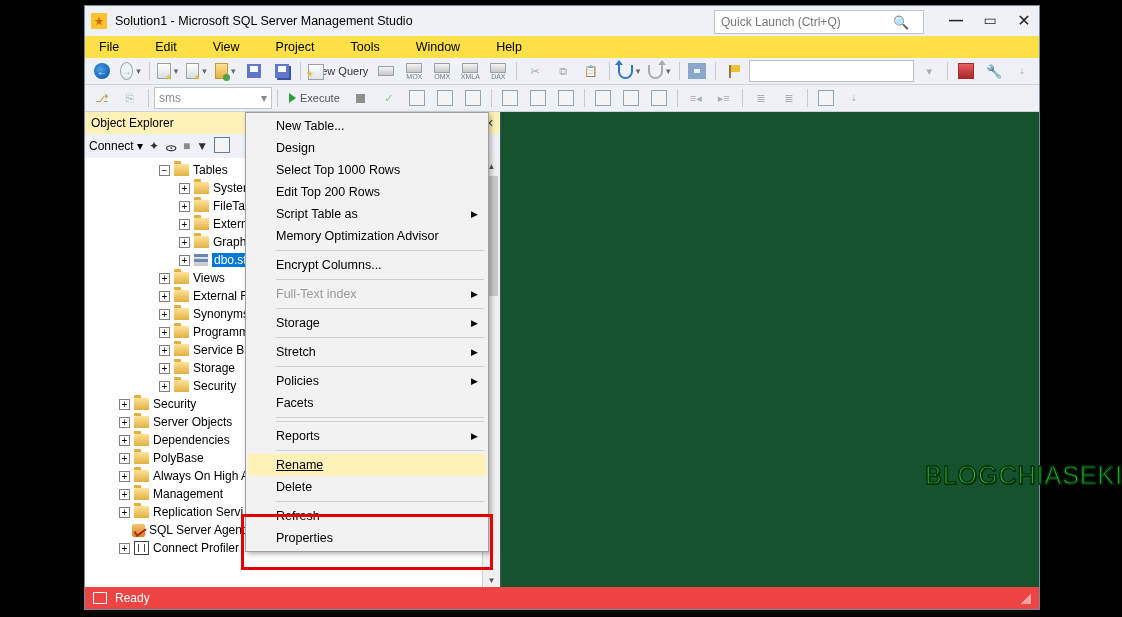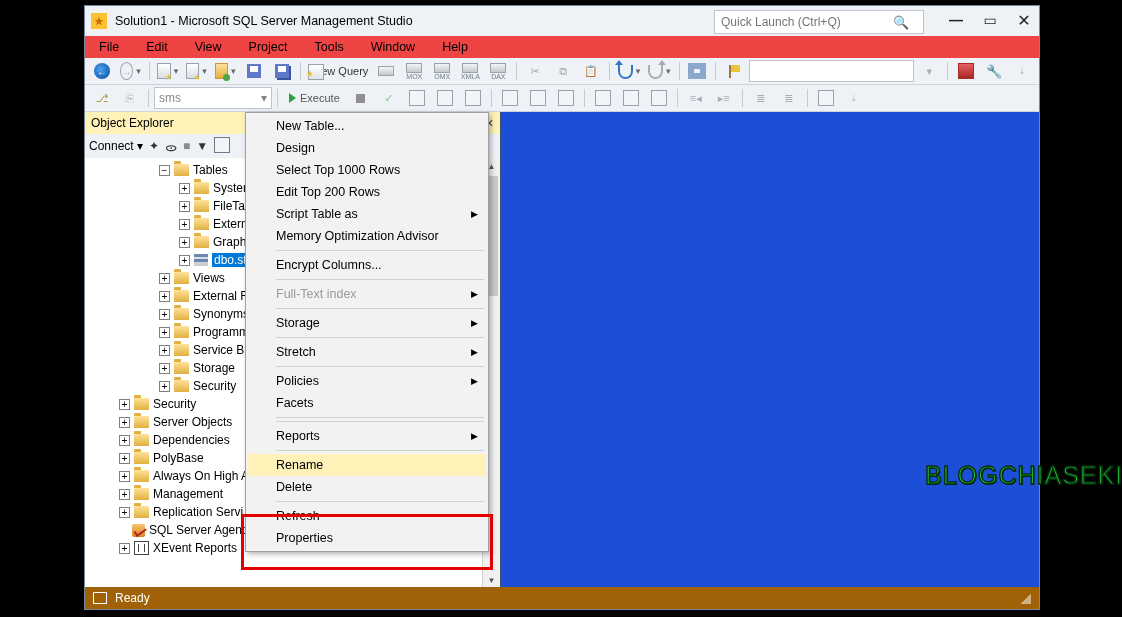--- a/index.html
+++ b/index.html
@@ -82,25 +82,25 @@
     align-items: center;
     justify-content: center;
     font-size: 14px;
     color: #222;
     cursor: default;
     font-family: Arial, sans-serif;
   }
   
   .menubar {
     height: 22px;
-    background: #ef4444;
+    background: #fde047;
     display: flex;
     align-items: center;
     padding: 0 4px;
-    gap: 7px;
+    gap: 16px;
   }
   .menubar span {
     padding: 2px 10px;
     font-size: 12.5px;
     color: #000;
   }
   
   .toolbar {
     height: 26px;
     background: #eef2f7;
@@ -164,21 +164,21 @@
   .ic-navfwd {
     width: 16px; height: 16px; border-radius: 50%;
     border: 1px solid #9aa3ab; color: #9aa3ab;
     display: inline-flex; align-items: center; justify-content: center;
     font-size: 10px;
   }
   
   .client {
     display: flex;
     height: calc(100% - 30px - 22px - 26px - 26px - 22px);
-    background: #1d4ed8;
+    background: #14532d;
   }
   
   .panel {
     width: 415px;
     background: #fff;
     display: flex; flex-direction: column;
     border-right: 1px solid #3c536c;
     position: relative;
   }
   .panel-title {
@@ -331,37 +331,37 @@
     right: 8px;
     font-size: 9px;
     color: #000;
   }
   .context-menu .citem.disabled { color: #9a9a9a; }
   .context-menu .csep {
     height: 1px;
     background: #d0d0d0;
     margin: 3px 2px 3px 28px;
   }
-  .context-menu .citem.highlight { background: #fff2b8; }
+  .context-menu .citem.highlight { background: #fff2b8; text-decoration: underline; }
   .redbox {
     position: absolute;
     left: 156px;
     top: 402px;
     width: 246px;
     height: 50px;
     border: 3px solid #e40000;
     z-index: 40;
     pointer-events: none;
   }
   
   .statusbar {
     position: absolute;
     left: 0; right: 0; bottom: 0;
     height: 22px;
-    background: #a16207;
+    background: #ef4444;
     color: #fff;
     display: flex;
     align-items: center;
     padding: 0 8px;
     font-size: 12px;
   }
   .statusbar .sb-ic {
     width: 12px; height: 10px;
     border: 1px solid #fff;
     margin-right: 8px;
@@ -741,21 +741,21 @@
             <span class="ic-folder"></span>
             <span>Replication Servi</span>
           </div>
         <div class="row" style="padding-left:33px;">
             <span class="ic-agent"></span>
             <span>SQL Server Agent</span>
           </div>
         <div class="row" style="padding-left:20px;">
             <span class="exp">+</span>
             <span class="ic-xe"></span>
-            <span>XEvent Reports</span>
+            <span>Connect Profiler</span>
           </div>
 
         <div class="scroll-stub">
           <div class="arrow">▲</div>
           <div class="thumb"></div>
           <div style="flex:1"></div>
           <div class="arrow">▼</div>
         </div>
       </div>
 

